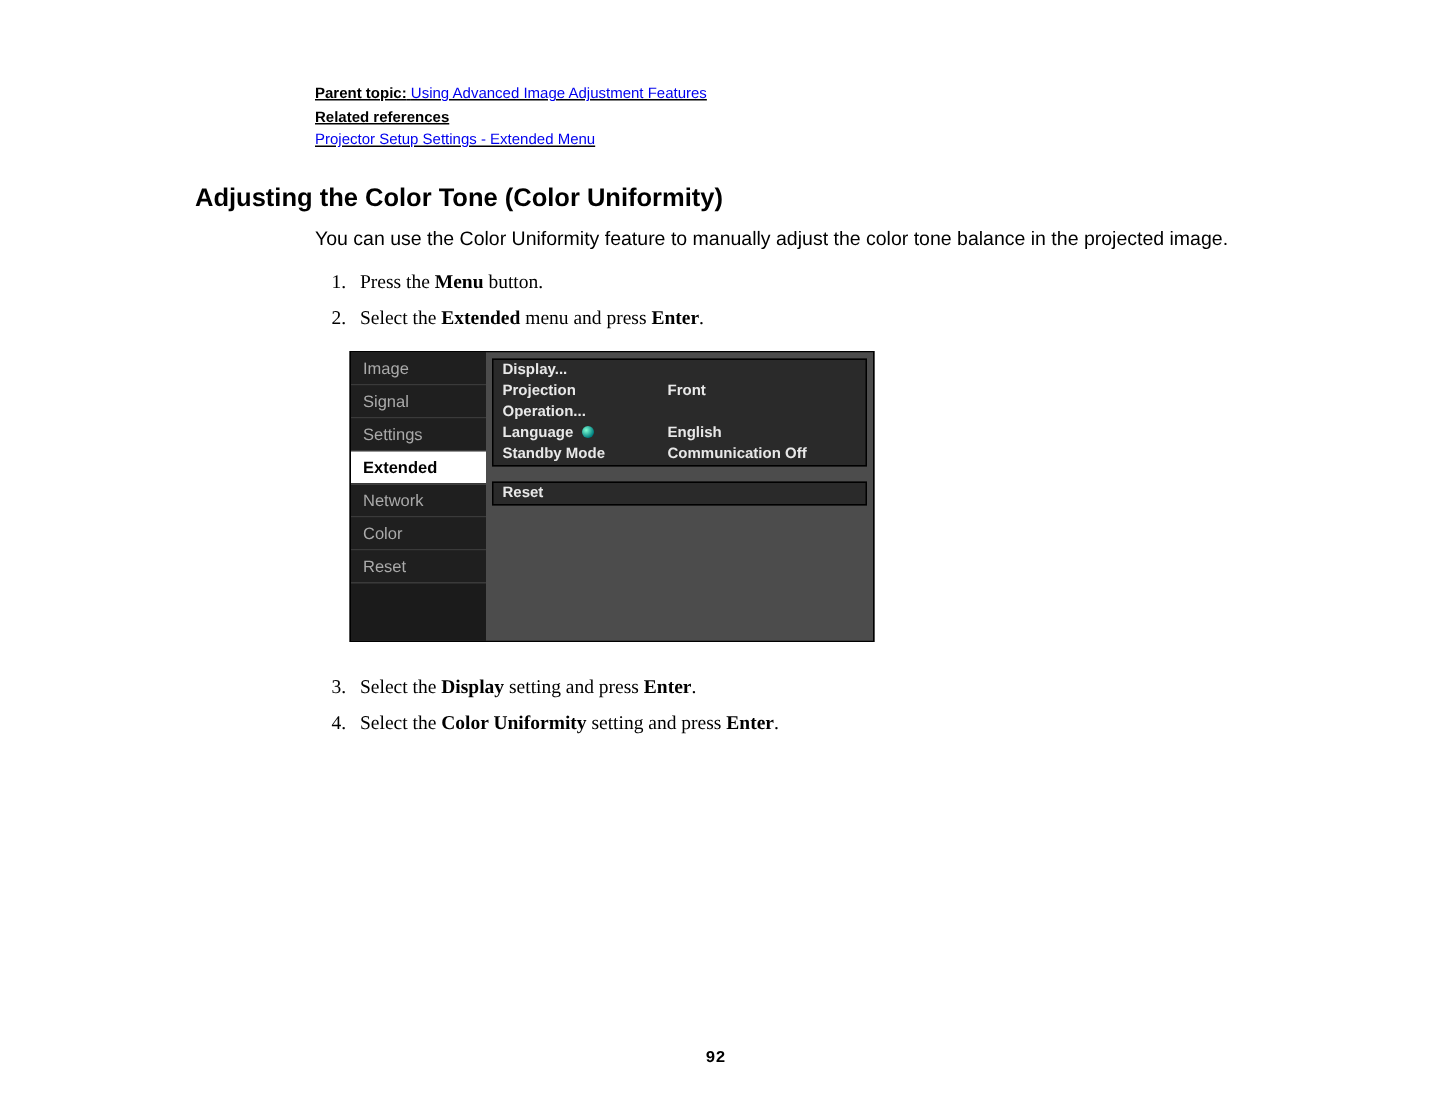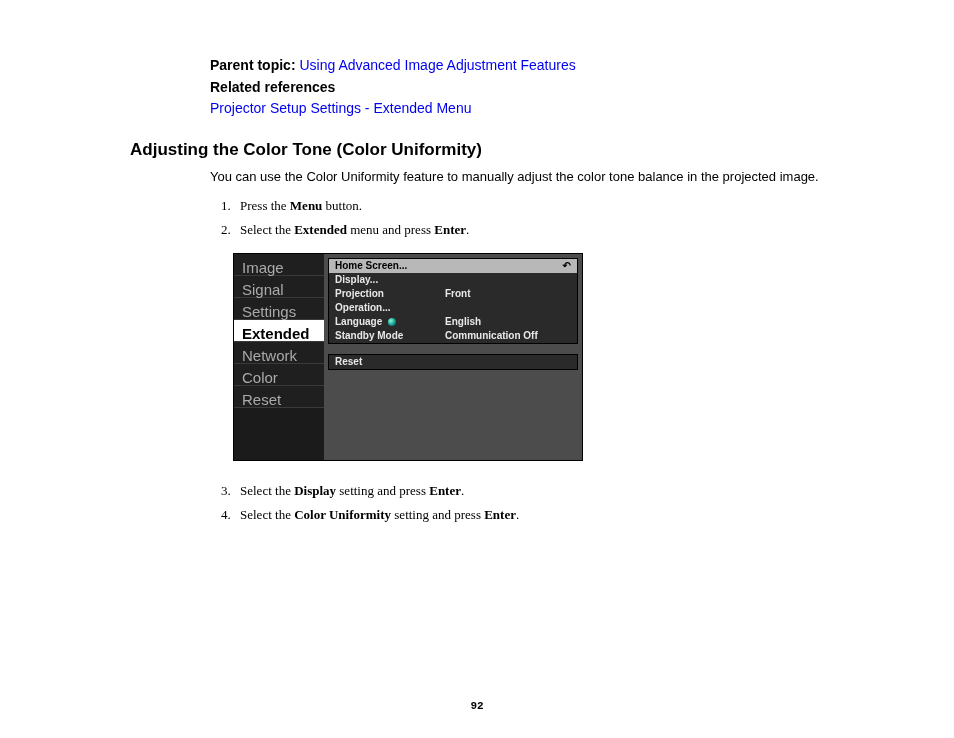--- a/index.html
+++ b/index.html
@@ -14,21 +14,22 @@
   .page {
     box-sizing: border-box;
     width: 954px;
     min-height: 738px;
     padding: 55px 120px 30px 130px;
     position: relative;
   }
   .meta-block {
     margin-left: 80px;
     line-height: 1.55;
-    font-size: 14px;
+    font-size: 10px;
+    text-decoration: underline;
   }
   .meta-block .label {
     font-weight: bold;
   }
   .link {
     color: #0000ee;
     cursor: pointer;
   }
   h2.section-title {
     font-size: 17px;
@@ -66,21 +67,21 @@
   }
   .osd-nav {
     width: 90px;
     background: #1b1b1b;
     padding-bottom: 30px;
   }
   .osd-nav .tab {
     height: 22px;
     box-sizing: border-box;
     padding: 6px 16px 0 8px;
-    font-size: 15px;
+    font-size: 11px;
     color: #aaaaaa;
     background: #1f1f1f;
     border-bottom: 1px solid #3a3a3a;
   }
   .osd-nav .tab.selected {
     background: #ffffff;
     color: #000;
     font-weight: bold;
   }
   .osd-body {
@@ -178,25 +179,20 @@
           <div class="tab">Image</div>
           <div class="tab">Signal</div>
           <div class="tab">Settings</div>
           <div class="tab selected">Extended</div>
           <div class="tab">Network</div>
           <div class="tab">Color</div>
           <div class="tab">Reset</div>
         </div>
       <div class="osd-body">
         <div class="osd-panel" id="osd-panel">
-            <div class="osd-row highlight">
-              <span class="label-col">Home Screen...</span>
-              <span class="val-col"></span>
-              <span class="return-icon">↶</span>
-            </div>
             <div class="osd-row">
               <span class="label-col">Display...</span>
               <span class="val-col"></span>
             </div>
             <div class="osd-row">
               <span class="label-col">Projection</span>
               <span class="val-col">Front</span>
             </div>
             <div class="osd-row">
               <span class="label-col">Operation...</span>

